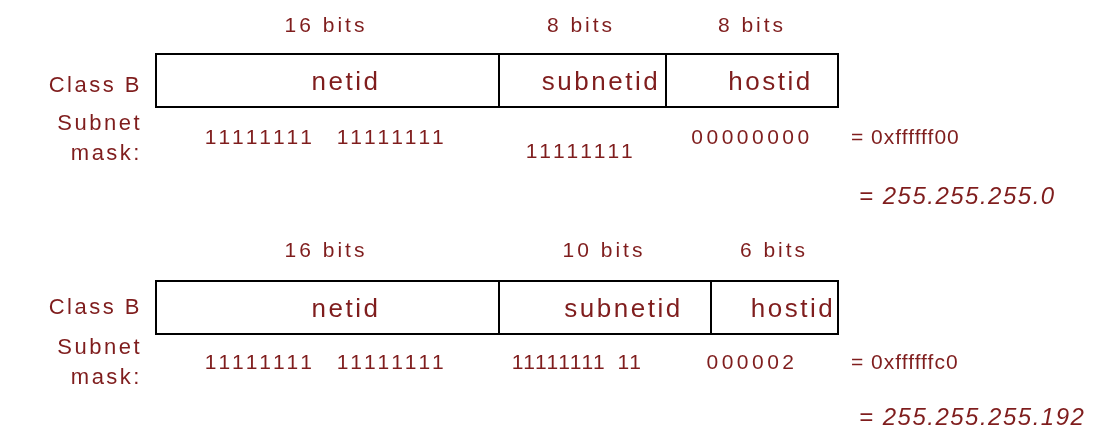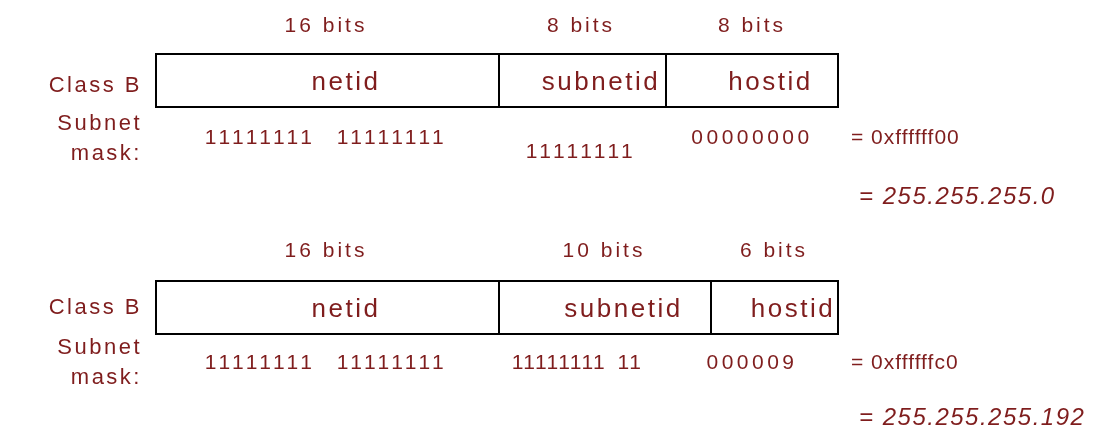--- a/index.html
+++ b/index.html
@@ -100,19 +100,19 @@
 
     <div class="abs side-label" style="left:0px; top:296px;">Class B</div>
 
     <div class="abs side-label mask-label" style="left:0px; top:332px;">
       <div>Subnet</div>
       <div>mask:</div>
     </div>
 
     <span class="abs centered binary" style="left:326px; top:351px;">11111111 11111111</span>
     <span class="abs centered binary binary-tight" style="left:577px; top:351px;">11111111 11</span>
-    <span class="abs centered binary" style="left:752px; top:351px;">000009</span>
+    <span class="abs centered binary" style="left:752px; top:351px;">000002</span>
 
     <span class="abs hex-value" style="left:851px; top:351px;">= 0xffffffc0</span>
     <span class="abs dec-value" style="left:859px; top:405px;">= 255.255.255.192</span>
   </section>
 
 </div>
 
 </body></html>

